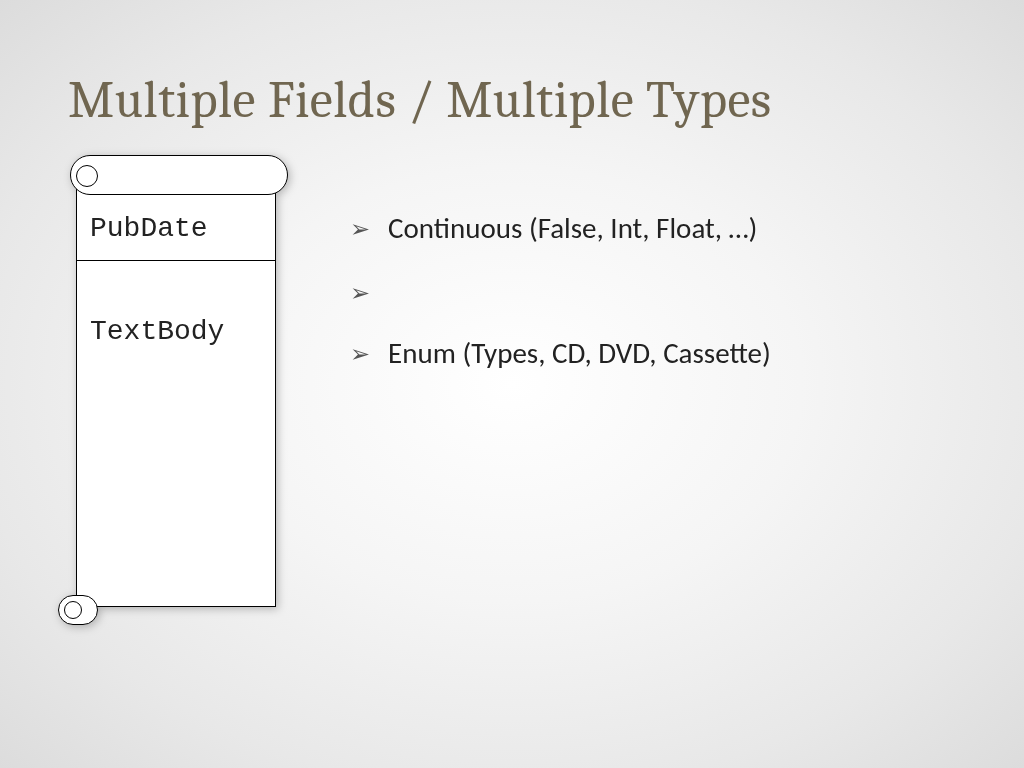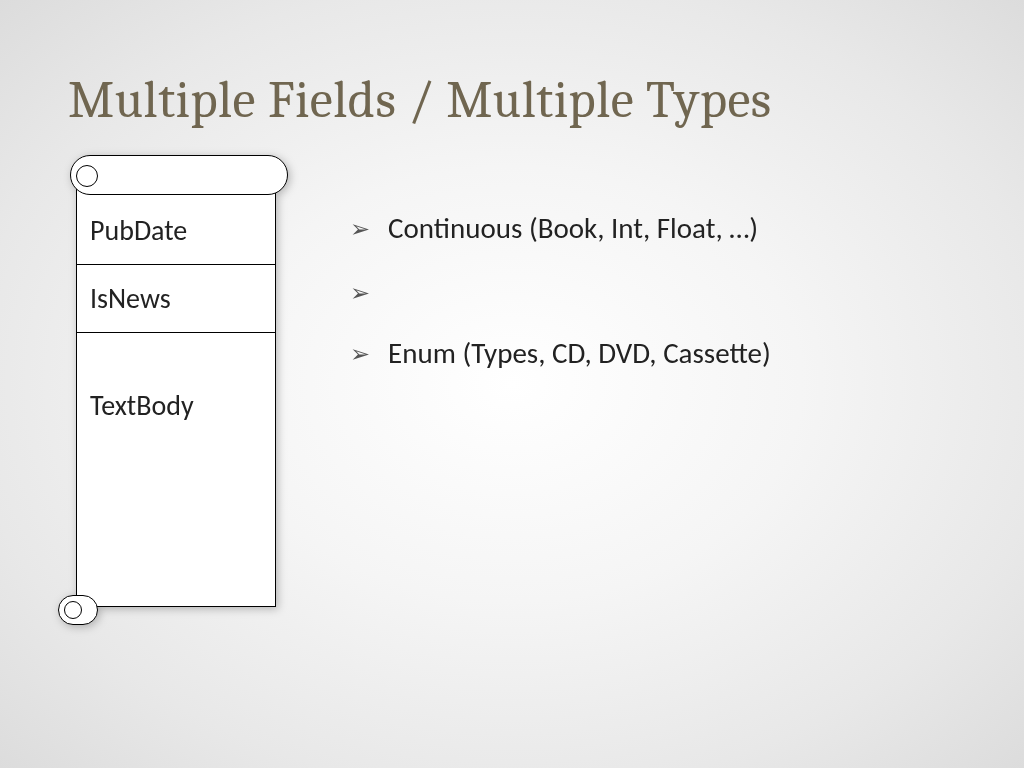--- a/index.html
+++ b/index.html
@@ -69,20 +69,21 @@
     bottom: 6px; left: 6px;
     width: 18px; height: 18px;
     border: 1.5px solid #000;
     border-radius: 50%;
     background: #fff;
   }
   .fields {
     position: absolute;
     top: 42px; left: 18px;
     width: 200px;
+    font-family: Liberation Mono, monospace;
   }
   .field {
     border-bottom: 1px solid #000;
     padding: 16px 10px 16px 14px;
     font-size: 28px;
     color: #222;
   }
   .field.tall {
     padding-top: 55px;
     padding-bottom: 60px;
@@ -114,29 +115,28 @@
 <div class="title">Multiple Fields / Multiple Types</div>
 
 <div class="scroll-wrap">
   <div class="scroll-body"></div>
   <div class="scroll-top-roll"></div>
   <div class="scroll-top-curl"></div>
   <div class="scroll-bot-roll"></div>
   <div class="scroll-bot-curl"></div>
   <div class="fields">
     <div class="field">PubDate</div>
-    <div class="field">IsNews</div>
     <div class="field tall">TextBody</div>
   </div>
 </div>
 
 <div class="bullets">
   <div class="bullet">
     <span class="chev">➢</span>
-    <span>Continuous (Book, Int, Float, …)</span>
+    <span>Continuous (False, Int, Float, …)</span>
   </div>
   <div class="bullet">
     <span class="chev">➢</span>
   </div>
   <div class="bullet">
     <span class="chev">➢</span>
     <span>Enum (Types, CD, DVD, Cassette)</span>
   </div>
 </div>
 

